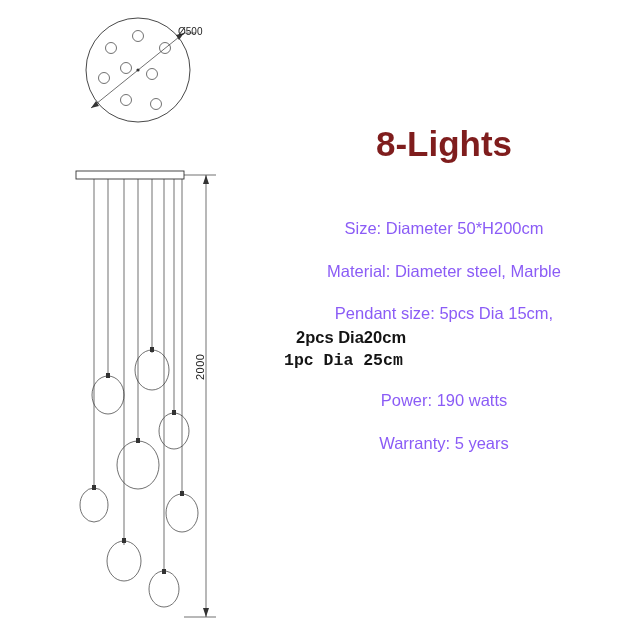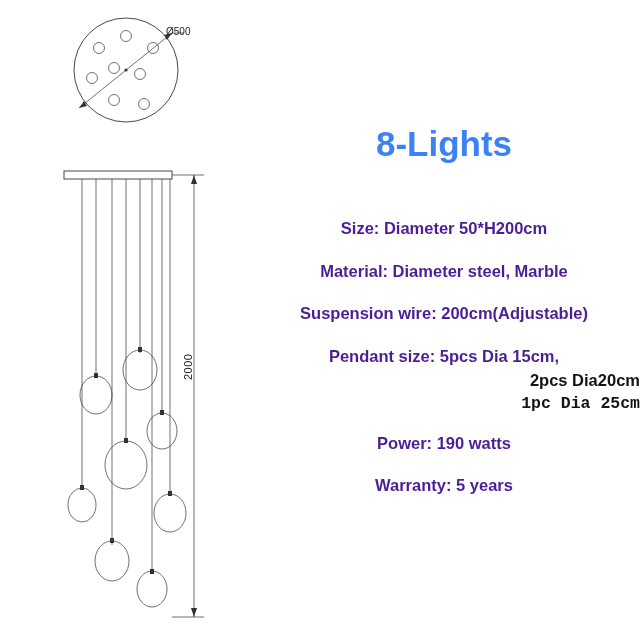--- a/index.html
+++ b/index.html
@@ -17,21 +17,21 @@
   }
   .page {
     position: absolute;
     left: 0; top: 0;
     width: 640px;
     height: 640px;
   }
   
   .drawing-col {
     position: absolute;
-    left: 4px;
+    left: 16px;
     top: 0;
     width: 240px;
     height: 640px;
   }
   .top-view {
     position: absolute;
     left: 40px;
     top: 8px;
     width: 180px;
     height: 120px;
@@ -53,45 +53,45 @@
   }
   .title {
     position: absolute;
     top: 124px;
     left: 0;
     width: 392px;
     text-align: center;
     font-size: 35px;
     font-weight: bold;
     letter-spacing: 0px;
-    color: #3b82f6;
+    color: #7f1d1d;
   }
   .spec-list {
     position: absolute;
     top: 218px;
     left: 0;
     width: 392px;
   }
   .spec {
     font-size: 16.5px;
-    font-weight: bold;
-    color: #4c1d95;
+    font-weight: normal;
+    color: #8b5cf6;
     line-height: 1.25;
     margin-bottom: 22px;
     text-align: center;
     white-space: nowrap;
   }
   .spec.sub {
     margin-bottom: 4px;
   }
   .spec-sub-line {
     font-size: 16.5px;
     font-weight: bold;
     color: #141414;
-    text-align: right;
+    text-align: left;
     white-space: nowrap;
     margin-bottom: 4px;
   }
   .spec-sub-line.last {
     margin-bottom: 20px;
   }
   .vert-label {
     position: absolute;
     left: 178px;
     top: 380px;
@@ -181,21 +181,20 @@
 
     <div class="vert-label">2000</div>
   </div>
 
   <div class="text-col">
     <div class="title">8-Lights</div>
 
     <div class="spec-list">
       <div class="spec">Size: Diameter 50*H200cm</div>
       <div class="spec">Material: Diameter steel, Marble</div>
-      <div class="spec">Suspension wire: 200cm(Adjustable)</div>
       <div class="spec sub">Pendant size: 5pcs Dia 15cm,</div>
       <div class="spec-sub-line" style="padding-left:48px;">2pcs Dia20cm</div>
       <div class="spec-sub-line last" style="padding-left:36px;font-family:Liberation Mono, monospace;">1pc Dia 25cm</div>
       <div class="spec">Power: 190 watts</div>
       <div class="spec">Warranty: 5 years</div>
     </div>
   </div>
 
 </div>
 

